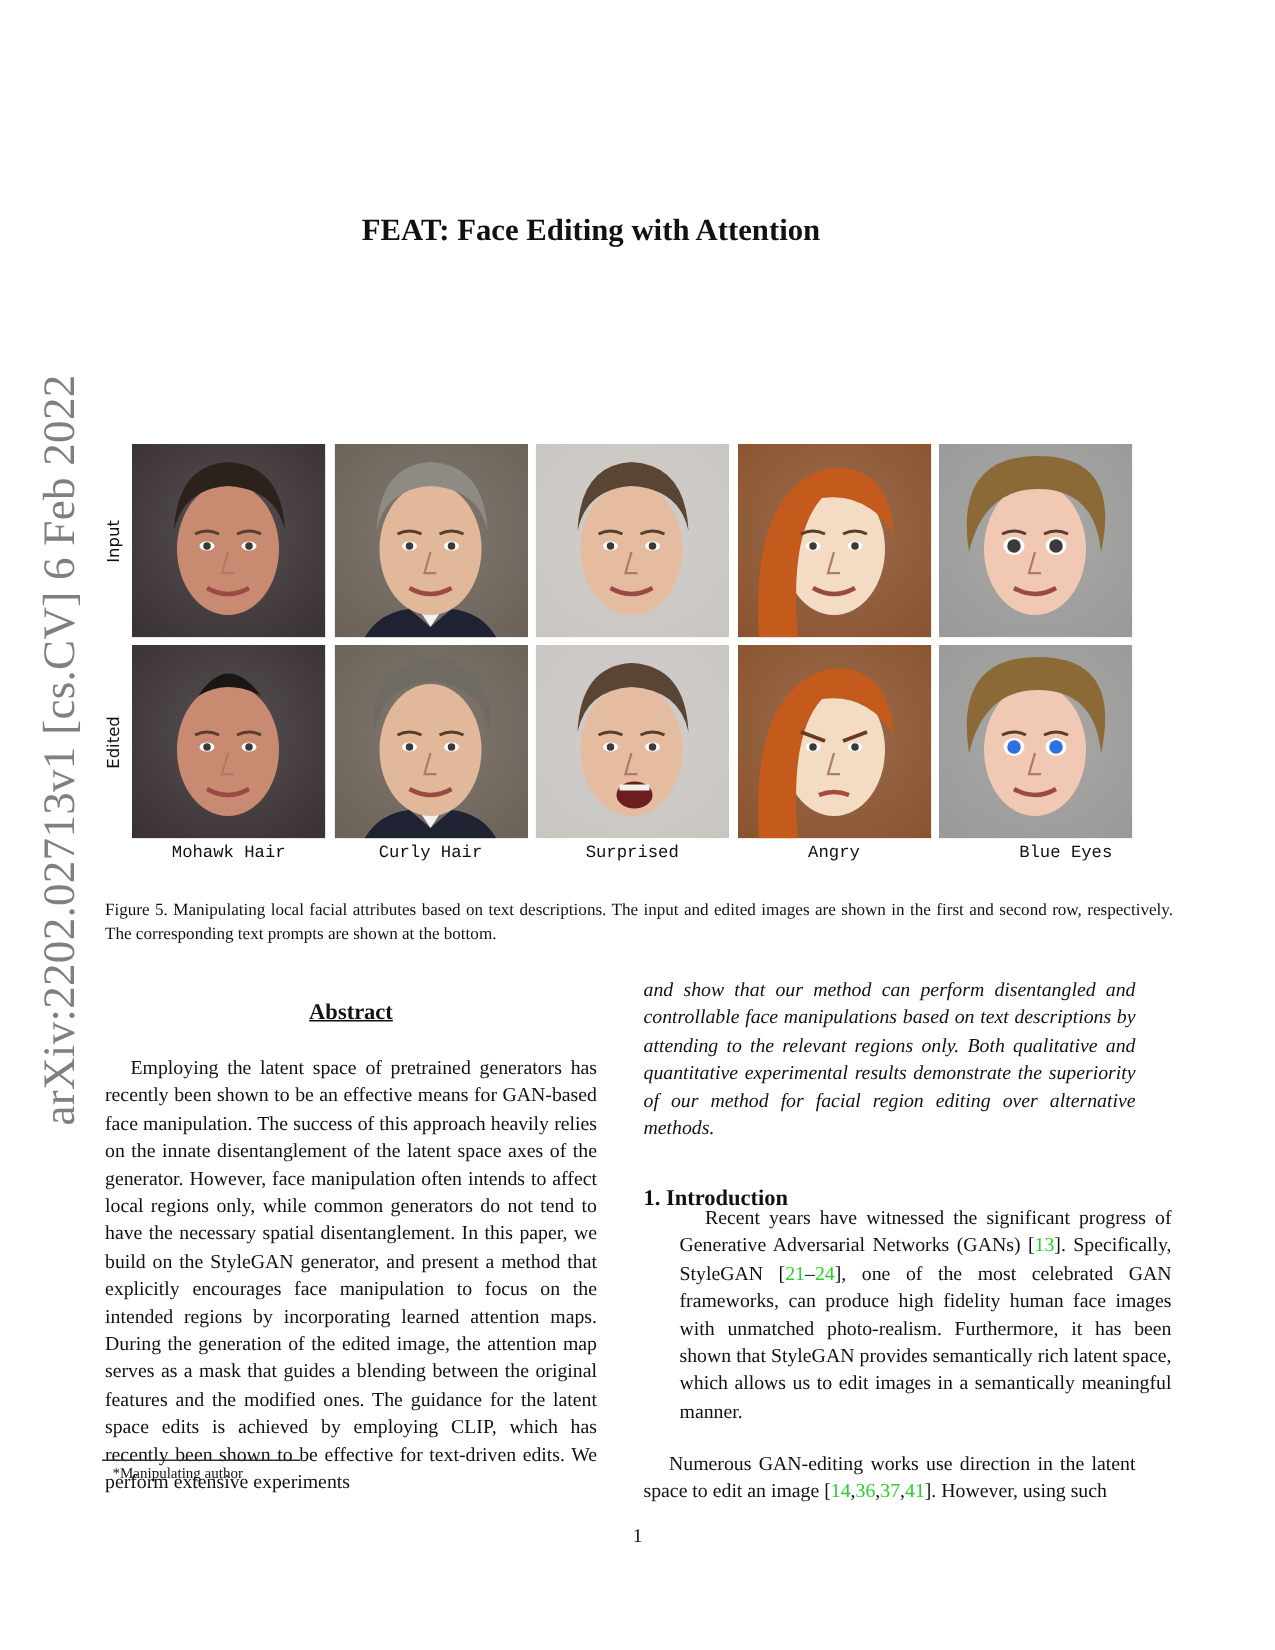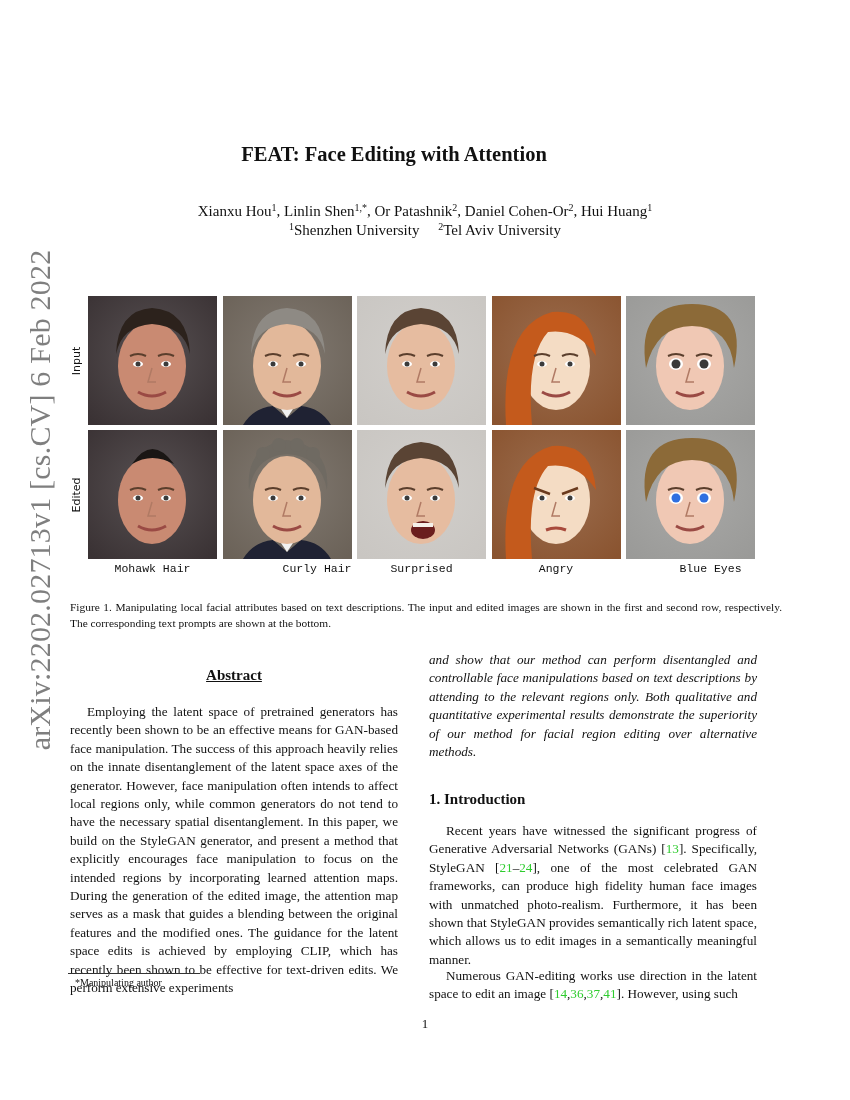--- a/index.html
+++ b/index.html
@@ -34,42 +34,40 @@
              font-size: 11.4px; line-height: 16px; text-align: justify; }
 
   .col { position: absolute; width: 328px; font-size: 13.2px; line-height: 18.4px; }
   .col-left { left: 70px; }
   .col-right { left: 429px; }
   .abstract-heading { position: absolute; left: 70px; top: 667px; width: 328px; text-align: center;
                       font-size: 15px; font-weight: bold; text-decoration: underline; }
   .abstract-text { top: 703px; text-align: justify; text-indent: 17px; }
   .abstract-cont { top: 651px; font-style: italic; text-align: justify; }
   .intro-heading { position: absolute; left: 429px; top: 791px; font-size: 15px; font-weight: bold; }
-  .intro-p1 { top: 822px; text-align: justify; text-indent: 17px; }
+  .intro-p1 { top: 803px; text-align: justify; text-indent: 17px; margin-left: 24px; }
   .intro-p2 { top: 967px; text-align: justify; text-indent: 17px; }
   .cite { color: #2ecc2e; }
 
   .footnote-rule { position: absolute; left: 68px; top: 973px; width: 132px; height: 0;
                    border-top: 1px solid #333; }
   .footnote { position: absolute; left: 75px; top: 977px; font-size: 10px; }
 
   .page-num { position: absolute; left: 0; width: 850px; top: 1016px; text-align: center; font-size: 13px; }
 </style>
 </head>
 <body>
 
 <div class="arxiv-stamp">
   <span>arXiv:2202.02713v1  [cs.CV]  6 Feb 2022</span>
 </div>
 
 <div class="title">FEAT: Face Editing with Attention</div>
 
 <div class="authors">
-  <div id="author-line"><span>Xianxu Hou</span><sup>1</sup>, <span>Linlin Shen</span><sup>1,*</sup>, <span>Or Patashnik</span><sup>2</sup>, <span>Daniel Cohen-Or</span><sup>2</sup>, <span>Hui Huang</span><sup>1</sup></div>
-  <div id="aff-line"><sup>1</sup><span>Shenzhen University</span>&nbsp;&nbsp;&nbsp;&nbsp;&nbsp;<sup>2</sup><span>Tel Aviv University</span></div>
 </div>
 
 <div class="figure" id="figure">
   <div class="row-label-wrap" style="top:0;height:129px;">
     <span class="row-label">Input</span>
   </div>
   <div class="row-label-wrap" style="top:134px;height:129px;">
     <span class="row-label">Edited</span>
   </div>
   <div id="tiles">
@@ -149,21 +147,21 @@
           <circle cx="74" cy="15" r="7" fill="#6f6a62"></circle>
           <circle cx="90" cy="24" r="7" fill="#6f6a62"></circle>
       <path d="M42 60 Q50 56 58 60 M70 60 Q78 56 86 60" stroke="#5a3e2c" stroke-width="2" fill="none"></path>
       <ellipse cx="50" cy="68" rx="5" ry="3" fill="#fff"></ellipse>
       <ellipse cx="78" cy="68" rx="5" ry="3" fill="#fff"></ellipse>
       <circle cx="50" cy="68" r="2.5" fill="#3a3a3a"></circle>
       <circle cx="78" cy="68" r="2.5" fill="#3a3a3a"></circle>
       <path d="M64 72 L60 86 L68 86" stroke="#b07a64" stroke-width="1.5" fill="none"></path>
       <path d="M50 96 Q64 104 78 96" stroke="#9a4a44" stroke-width="3" fill="none"></path>
     </svg></div>
-      <div class="col-label" style="left: 156.5px; text-align: right;">Curly Hair</div>
+      <div class="col-label" style="left: 156.5px;">Curly Hair</div>
       <div class="tile" style="left: 291px; top: 0px;"><svg width="129" height="129" viewBox="0 0 129 129" xmlns="http://www.w3.org/2000/svg">
       <defs>
             <radialGradient id="g20" cx="50%" cy="45%" r="70%">
               <stop offset="0" stop-color="#c9c6c2" stop-opacity="0.85"></stop>
               <stop offset="1" stop-color="#c9c6c2"></stop>
             </radialGradient>
           </defs>
       <rect width="129" height="129" fill="url(#g20)"></rect>
 
       <ellipse cx="64" cy="70" rx="34" ry="44" fill="#e6bca0"></ellipse>
@@ -271,21 +269,21 @@
       <ellipse cx="78" cy="68" rx="7" ry="6" fill="#fff"></ellipse>
       <circle cx="50" cy="68" r="4.5" fill="#2f6fe0"></circle>
       <circle cx="78" cy="68" r="4.5" fill="#2f6fe0"></circle>
       <path d="M64 72 L60 86 L68 86" stroke="#b07a64" stroke-width="1.5" fill="none"></path>
       <path d="M50 96 Q64 104 78 96" stroke="#9a4a44" stroke-width="3" fill="none"></path>
     </svg></div>
       <div class="col-label" style="left: 580px;">Blue Eyes</div>
     </div>
 </div>
 
-<div class="caption">Figure 1. Manipulating local facial attributes based on text descriptions. The input and edited images are shown in the first and second row, respectively. The corresponding text prompts are shown at the bottom.</div>
+<div class="caption">Figure 5. Manipulating local facial attributes based on text descriptions. The input and edited images are shown in the first and second row, respectively. The corresponding text prompts are shown at the bottom.</div>
 
 <div class="abstract-heading">Abstract</div>
 <div class="col col-left abstract-text">Employing the latent space of pretrained generators has recently been shown to be an effective means for GAN-based face manipulation. The success of this approach heavily relies on the innate disentanglement of the latent space axes of the generator. However, face manipulation often intends to affect local regions only, while common generators do not tend to have the necessary spatial disentanglement. In this paper, we build on the StyleGAN generator, and present a method that explicitly encourages face manipulation to focus on the intended regions by incorporating learned attention maps. During the generation of the edited image, the attention map serves as a mask that guides a blending between the original features and the modified ones. The guidance for the latent space edits is achieved by employing CLIP, which has recently been shown to be effective for text-driven edits. We perform extensive experiments</div>
 
 <div class="col col-right abstract-cont">and show that our method can perform disentangled and controllable face manipulations based on text descriptions by attending to the relevant regions only. Both qualitative and quantitative experimental results demonstrate the superiority of our method for facial region editing over alternative methods.</div>
 
 <div class="intro-heading">1. Introduction</div>
 <div class="col col-right intro-p1" id="intro-p1"><span>Recent years have witnessed the significant progress of Generative Adversarial Networks (GANs) [</span><span class="cite" style="color: rgb(46, 204, 46);">13</span><span>]. Specifically, StyleGAN [</span><span class="cite" style="color: rgb(46, 204, 46);">21</span><span>–</span><span class="cite" style="color: rgb(46, 204, 46);">24</span><span>], one of the most celebrated GAN frameworks, can produce high fidelity human face images with unmatched photo-realism. Furthermore, it has been shown that StyleGAN provides semantically rich latent space, which allows us to edit images in a semantically meaningful manner.</span></div>
 <div class="col col-right intro-p2" id="intro-p2"><span>Numerous GAN-editing works use direction in the latent space to edit an image [</span><span class="cite" style="color: rgb(46, 204, 46);">14</span><span>,</span><span class="cite" style="color: rgb(46, 204, 46);">36</span><span>,</span><span class="cite" style="color: rgb(46, 204, 46);">37</span><span>,</span><span class="cite" style="color: rgb(46, 204, 46);">41</span><span>]. However, using such</span></div>
 

